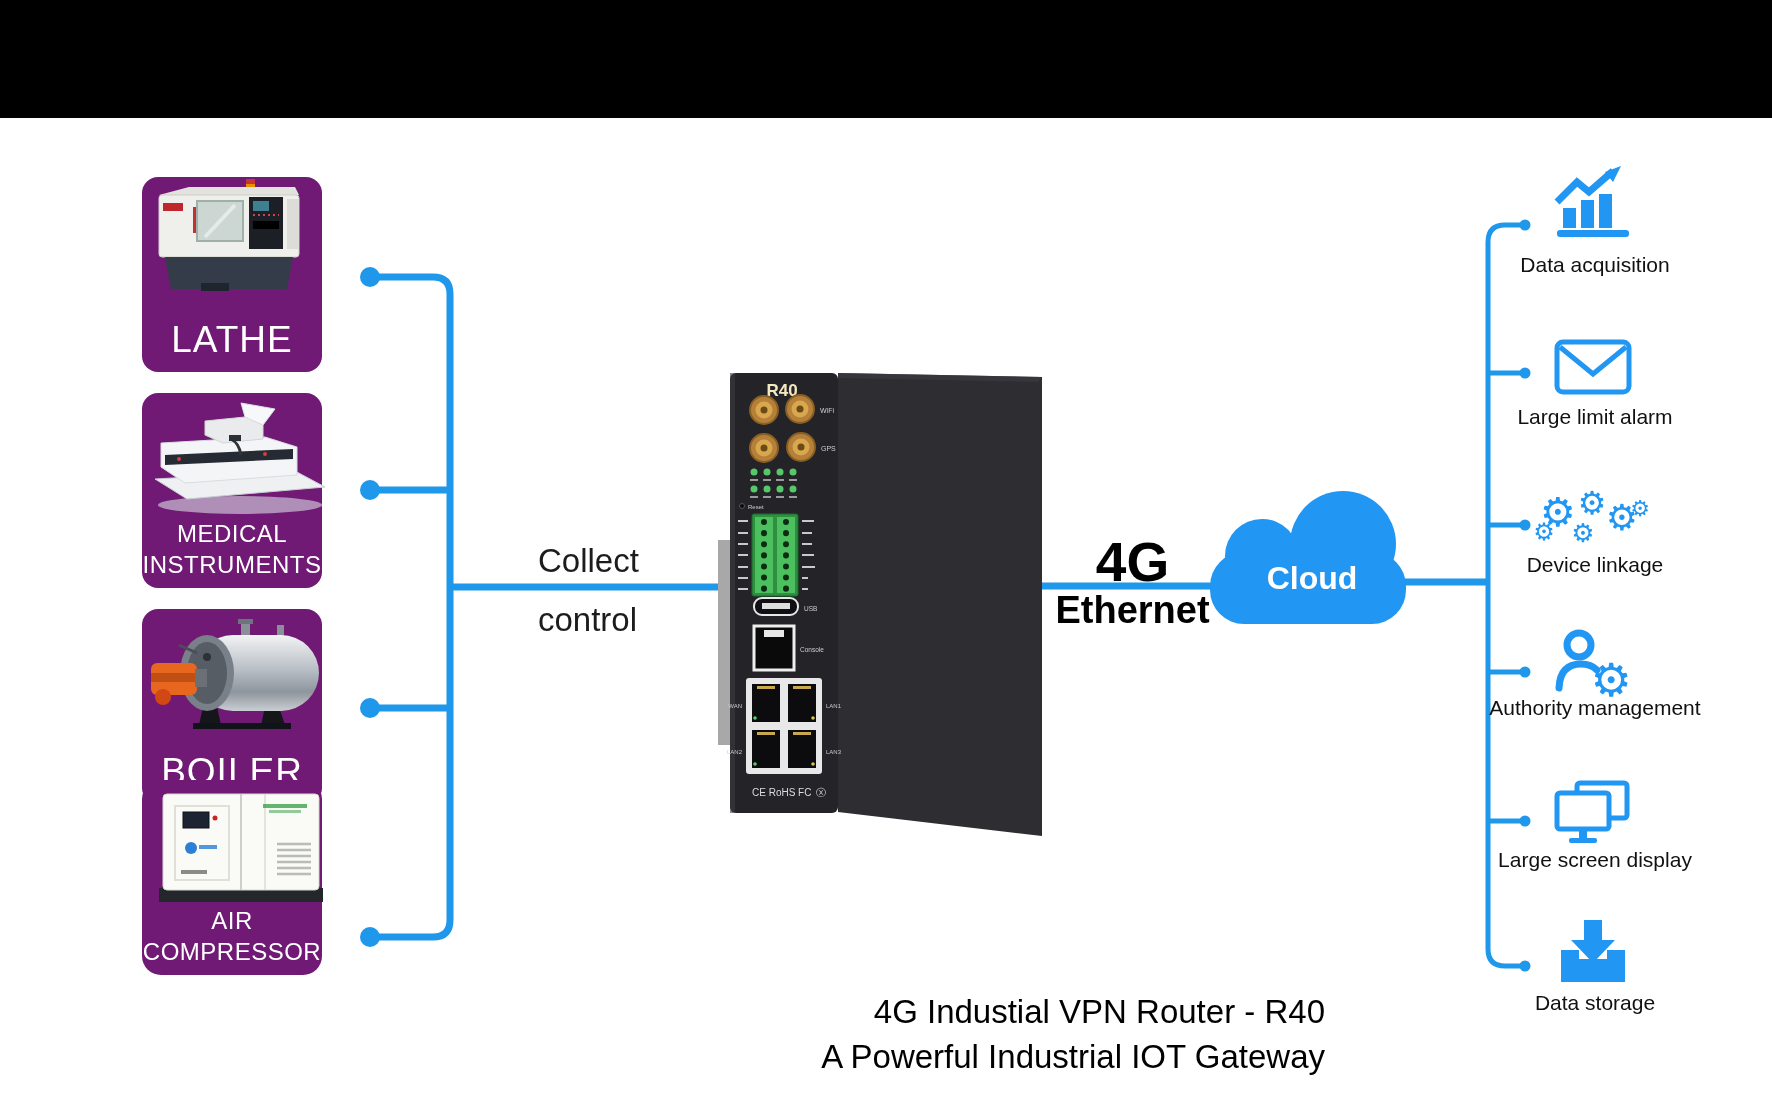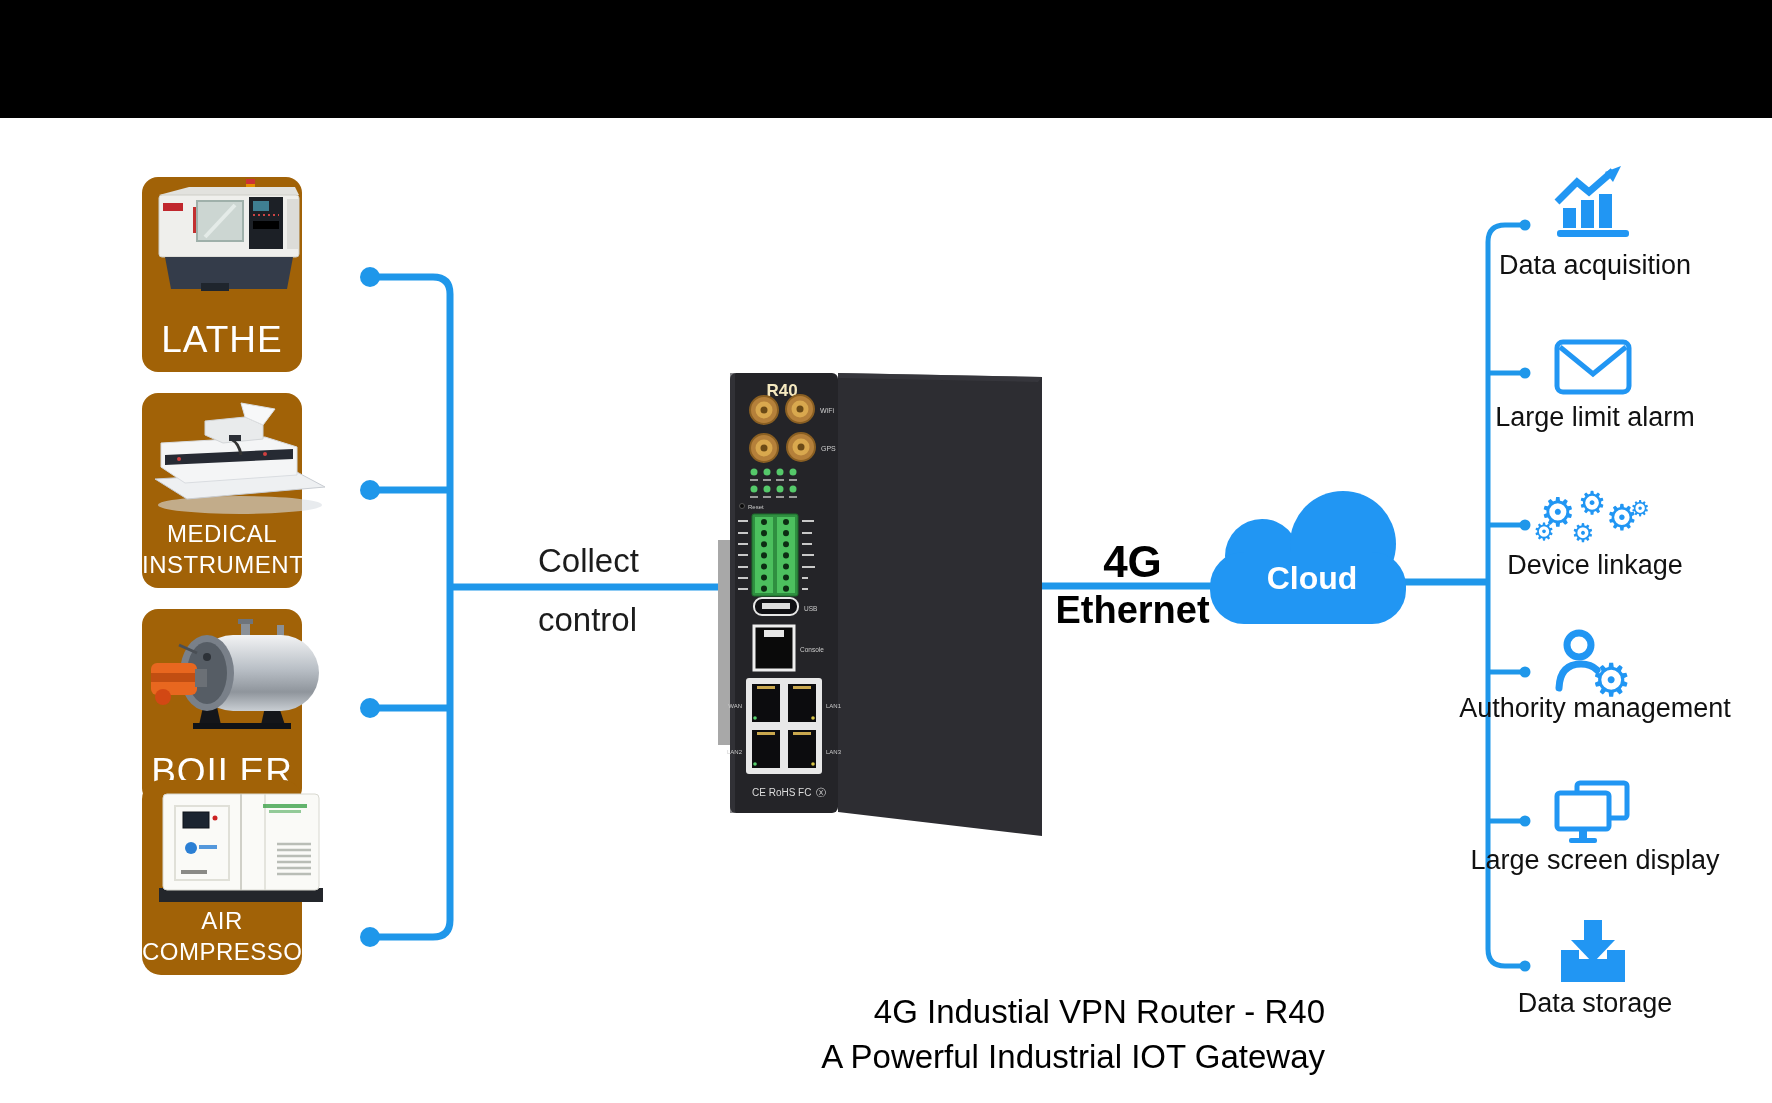--- a/index.html
+++ b/index.html
@@ -7,34 +7,34 @@
     position:relative;width:1772px;height:1103px;overflow:hidden;background:#ffffff;
     font-family:"Liberation Sans","DejaVu Sans",sans-serif;
   }
   .abs{position:absolute;}
   
   #header{left:0;top:0;width:1772px;height:118px;background:#000;z-index:5;}
   #title{left:0;top:52px;width:1772px;text-align:center;color:#fff;font-size:47px;line-height:48px;letter-spacing:.5px;}
   
   #wires{left:0;top:0;z-index:1;}
   
-  .devbox{left:142px;width:160px;height:195px;background:#a16207;border-radius:16px;z-index:2;}
+  .devbox{left:142px;width:180px;height:195px;background:#701a75;border-radius:16px;z-index:2;}
   .devbox .art{position:absolute;left:3px;top:2px;}
   .devlabel{position:absolute;left:0;width:100%;text-align:center;color:#fff;}
   .devlabel.big{bottom:12px;font-size:37px;line-height:40px;letter-spacing:1px;}
   .devlabel.two{bottom:8px;font-size:24px;line-height:31px;letter-spacing:.5px;}
   
   .flowtext{color:#1c1c1c;font-size:33px;line-height:40px;z-index:4;}
   .uplink{width:185px;text-align:center;font-weight:bold;color:#000;z-index:4;}
   
   #router{left:716px;top:368px;z-index:3;}
   
   #cloud{left:1200px;top:490px;z-index:3;}
   
-  .feat-label{left:1445px;width:300px;text-align:center;color:#111;font-size:27px;line-height:26px;z-index:4;}
+  .feat-label{left:1445px;width:300px;text-align:center;color:#111;font-size:21px;line-height:26px;z-index:4;}
   .feat-icon{left:1551px;z-index:4;}
   
   #footer{left:525px;top:989px;width:800px;text-align:right;color:#000;font-size:33px;line-height:45px;z-index:4;}
 </style>
 </head>
 <body>
 
 <div id="canvas">
 
   <div class="abs" id="header"></div>
@@ -272,21 +272,21 @@
         <circle cx="97" cy="396" r="1.8" fill="#d8c548"></circle>
     </g>
     <text x="26" y="340" font-size="6" fill="#cccccc" text-anchor="end">WAN</text>
     <text x="110" y="340" font-size="6" fill="#cccccc">LAN1</text>
     <text x="26" y="386" font-size="6" fill="#cccccc" text-anchor="end">LAN2</text>
     <text x="110" y="386" font-size="6" fill="#cccccc">LAN3</text>
     <text x="36" y="428" font-size="10" fill="#dddddd">CE RoHS FC</text>
     <text x="100" y="428" font-size="10" fill="#dddddd">ⓧ</text>
   </svg>
 
-  <div class="abs uplink" style="left:1040px;top:540px;font-size:44px;line-height:44px;">4G</div>
+  <div class="abs uplink" style="left:1040px;top:540px;font-size:55px;line-height:44px;">4G</div>
   <div class="abs uplink" style="left:1040px;top:591px;font-size:38px;line-height:38px;">Ethernet</div>
 
   <svg class="abs" id="cloud" width="215" height="145" viewBox="0 0 215 145">
     <g fill="#2196f3">
       <circle cx="62" cy="66" r="37"></circle>
       <circle cx="143" cy="54" r="53"></circle>
       <rect x="10" y="62" width="196" height="72" rx="34"></rect>
     </g>
     <text x="112" y="99" font-size="32" font-weight="bold" fill="#ffffff" text-anchor="middle">Cloud</text>
   </svg>

